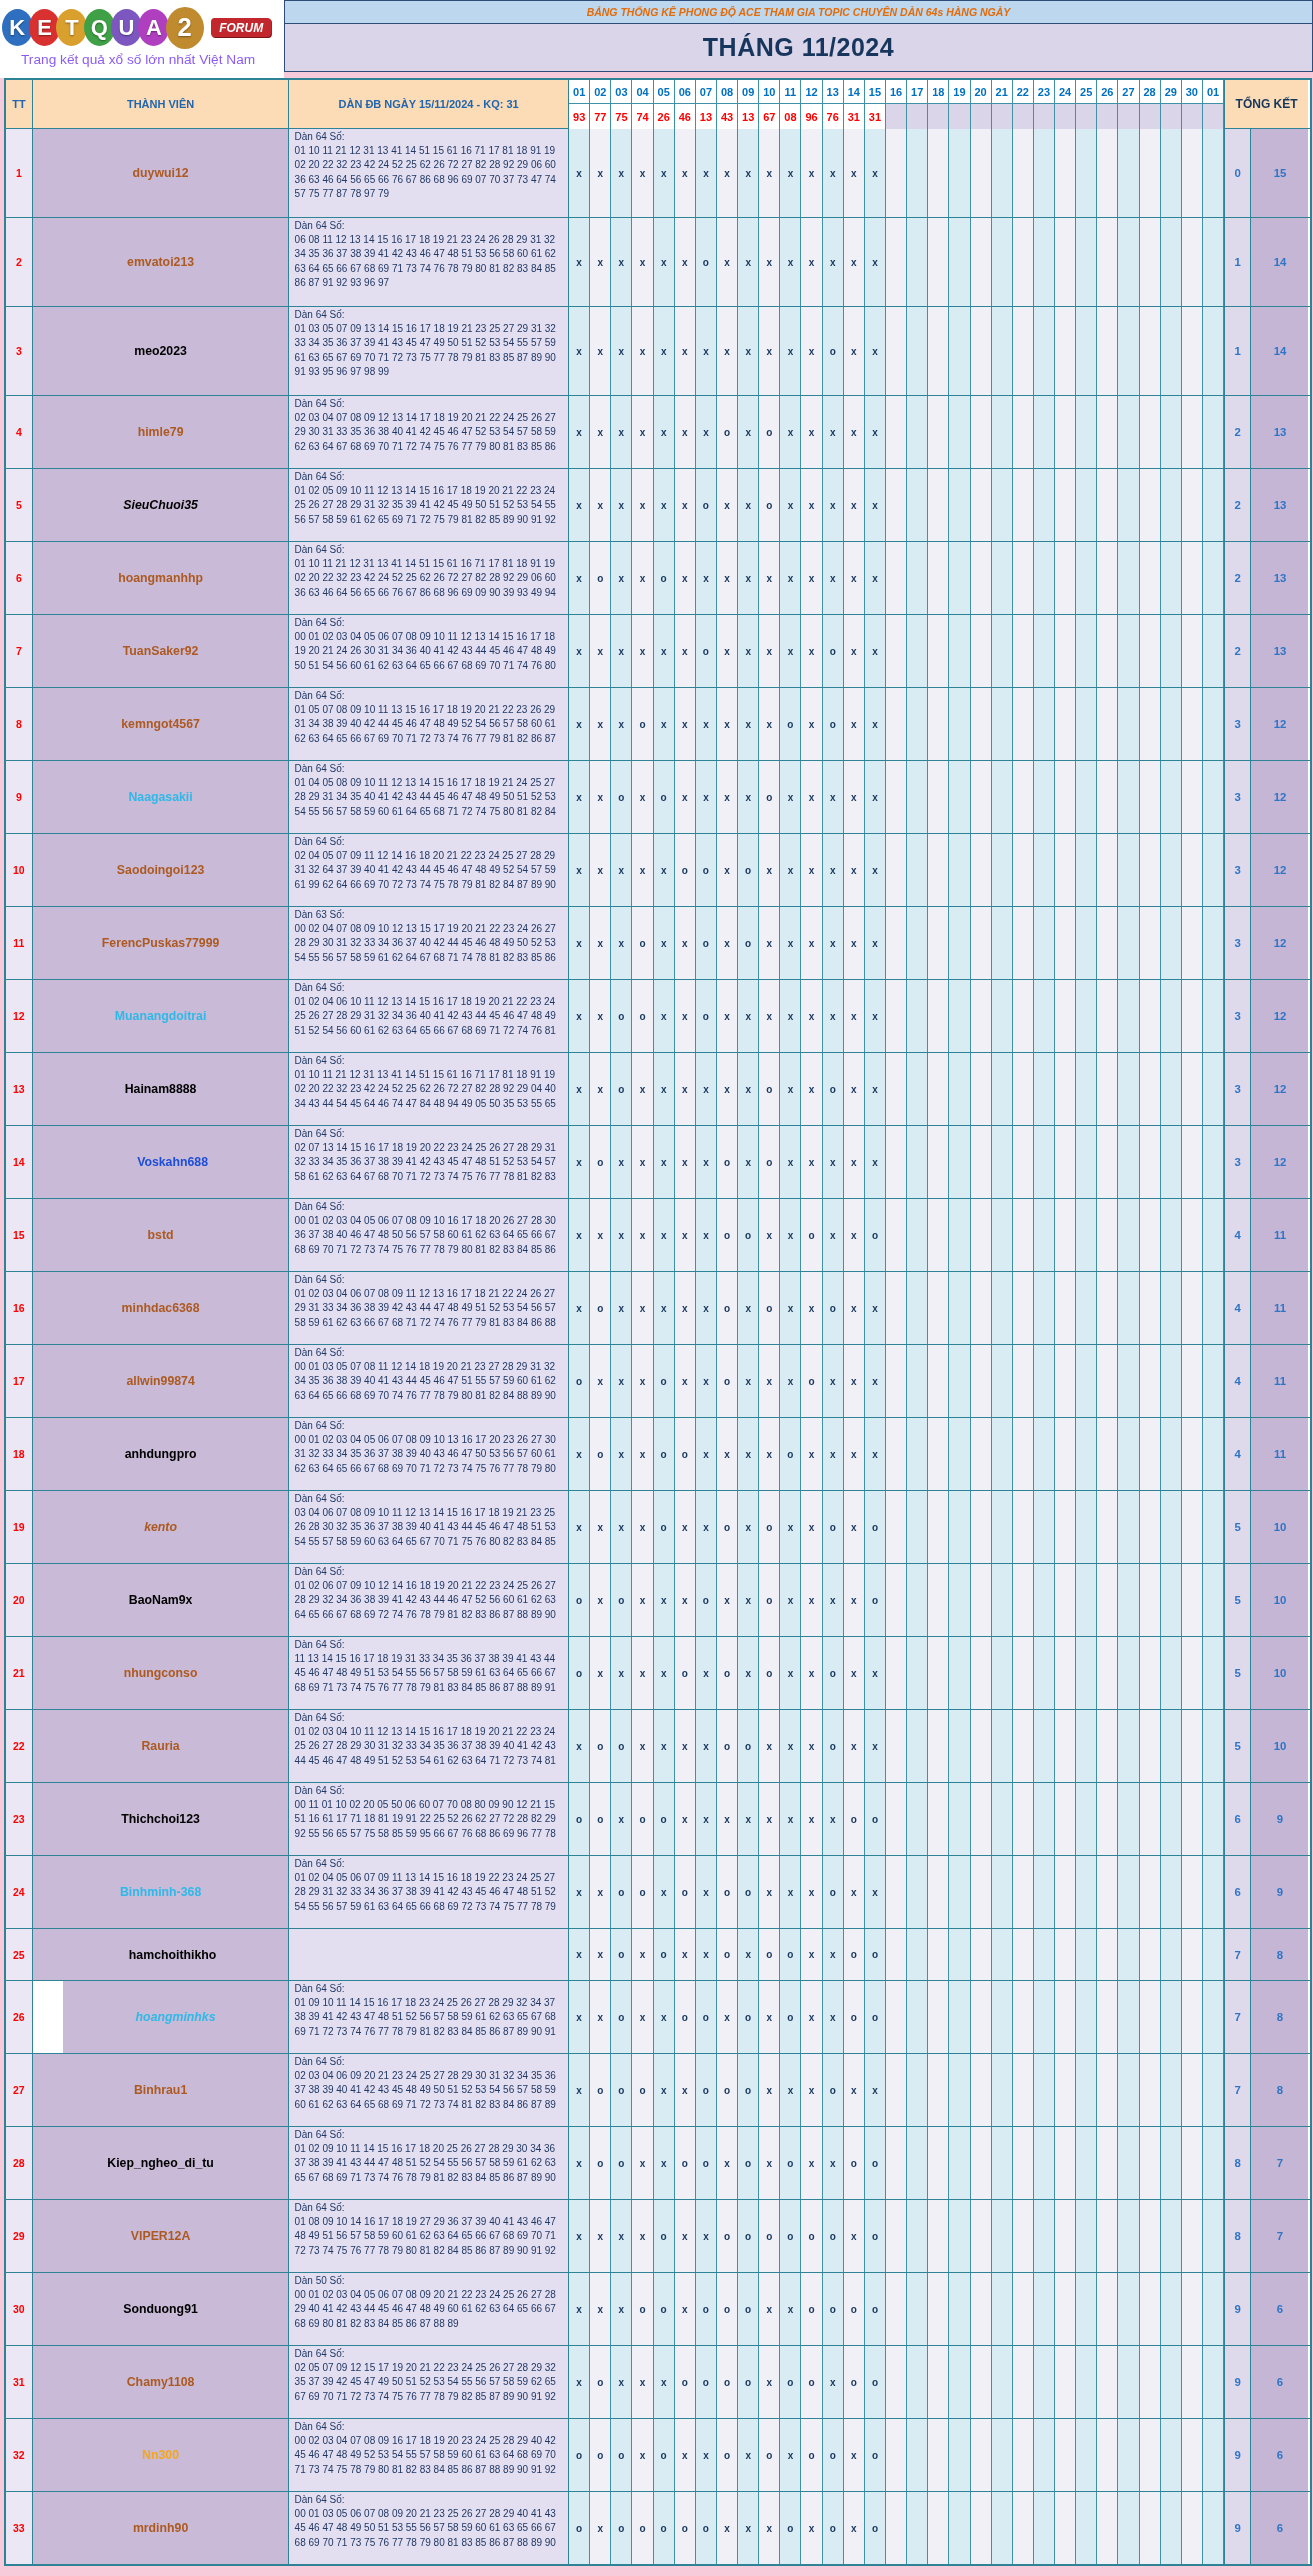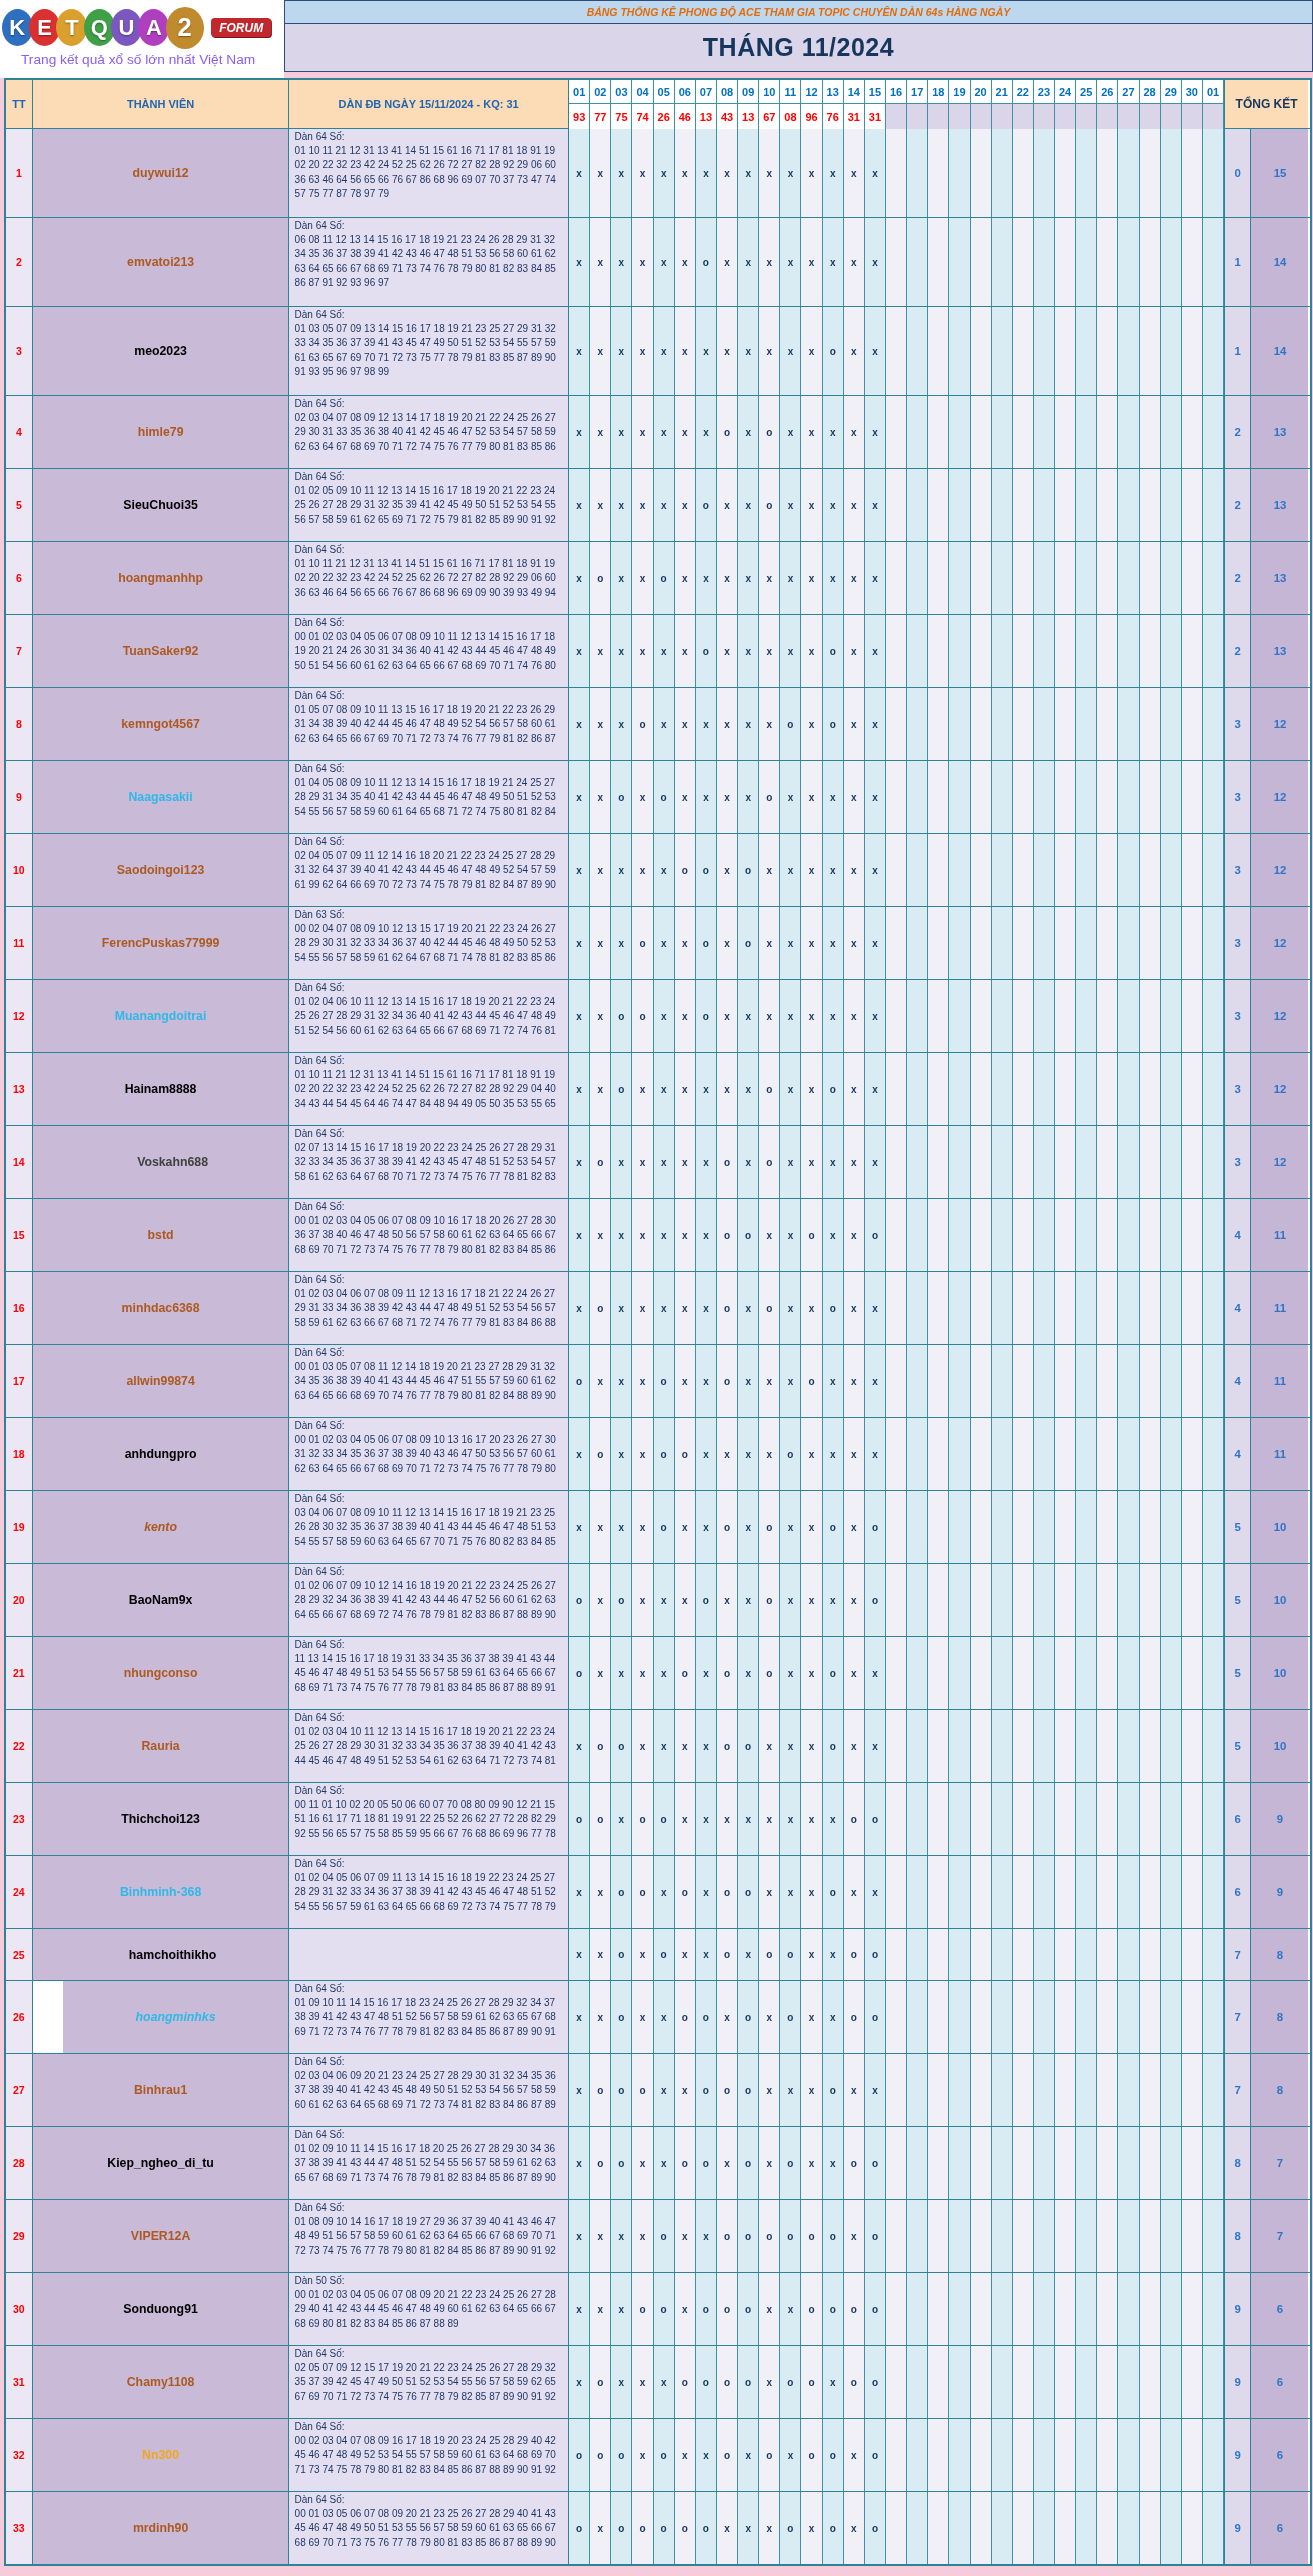--- a/index.html
+++ b/index.html
@@ -338,21 +338,21 @@
             <div class="day-c even"></div>
             <div class="day-c odd"></div>
             <div class="day-c even"></div>
             <div class="day-c odd"></div>
           </div>
           <div class="c-s1">2</div>
           <div class="c-s2">13</div>
         </div>
         <div class="row" style="height: 73px;">
           <div class="c-tt">5</div>
-          <div class="c-name" style="color: rgb(0, 0, 0);">SieuChuoi35</div>
+          <div class="c-name" style="color: rgb(0, 0, 0); font-style: italic;">SieuChuoi35</div>
           <div class="c-dan">
             <div>Dàn 64 Số:</div>
             <div>01 02 05 09 10 11 12 13 14 15 16 17 18 19 20 21 22 23 24</div>
             <div>25 26 27 28 29 31 32 35 39 41 42 45 49 50 51 52 53 54 55</div>
             <div>56 57 58 59 61 62 65 69 71 72 75 79 81 82 85 89 90 91 92</div>
           </div>
           <div class="c-days">
             <div class="day-c odd">x</div>
             <div class="day-c even">x</div>
             <div class="day-c odd">x</div>
@@ -743,21 +743,21 @@
             <div class="day-c even"></div>
             <div class="day-c odd"></div>
             <div class="day-c even"></div>
             <div class="day-c odd"></div>
           </div>
           <div class="c-s1">3</div>
           <div class="c-s2">12</div>
         </div>
         <div class="row" style="height: 73px;">
           <div class="c-tt">14</div>
-          <div class="c-name" style="color: #404040; padding-left: 24px;">Voskahn688</div>
+          <div class="c-name" style="color: #1d4ed8; padding-left: 24px;">Voskahn688</div>
           <div class="c-dan">
             <div>Dàn 64 Số:</div>
             <div>02 07 13 14 15 16 17 18 19 20 22 23 24 25 26 27 28 29 31</div>
             <div>32 33 34 35 36 37 38 39 41 42 43 45 47 48 51 52 53 54 57</div>
             <div>58 61 62 63 64 67 68 70 71 72 73 74 75 76 77 78 81 82 83</div>
           </div>
           <div class="c-days">
             <div class="day-c odd">x</div>
             <div class="day-c even">o</div>
             <div class="day-c odd">x</div>

